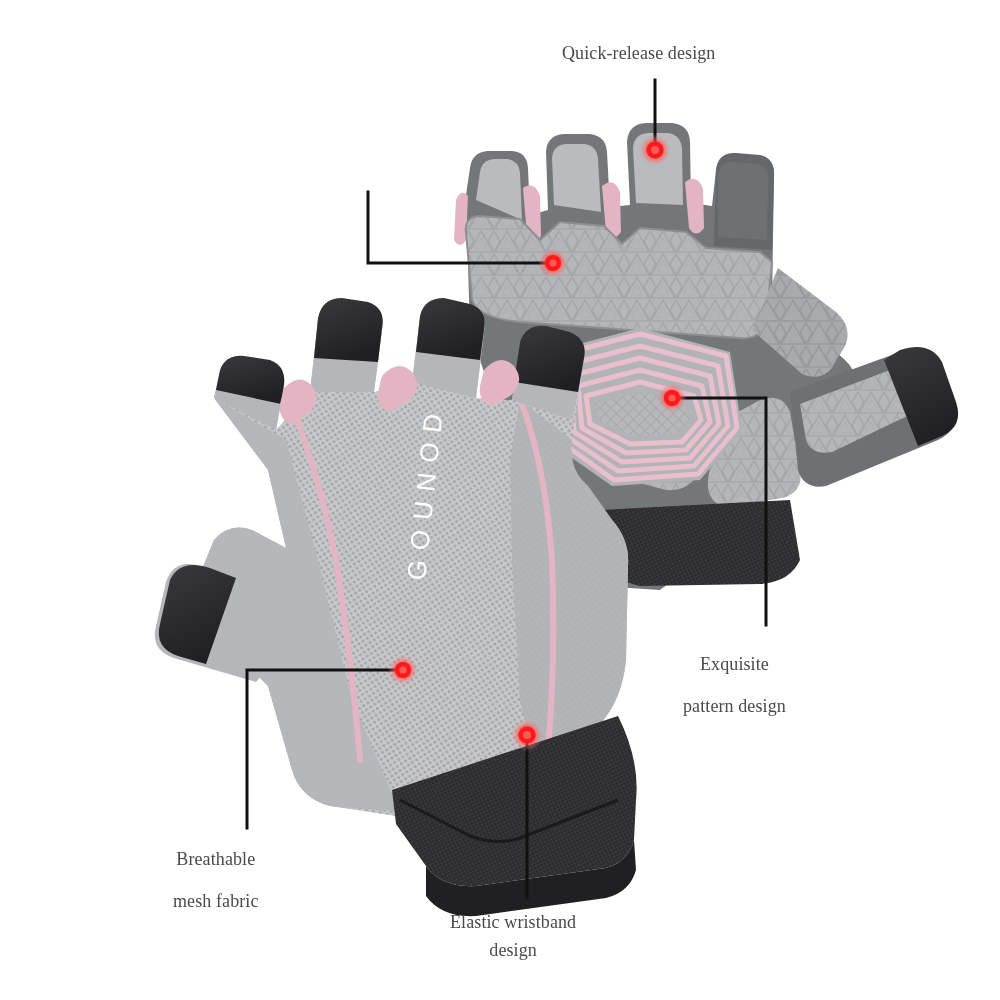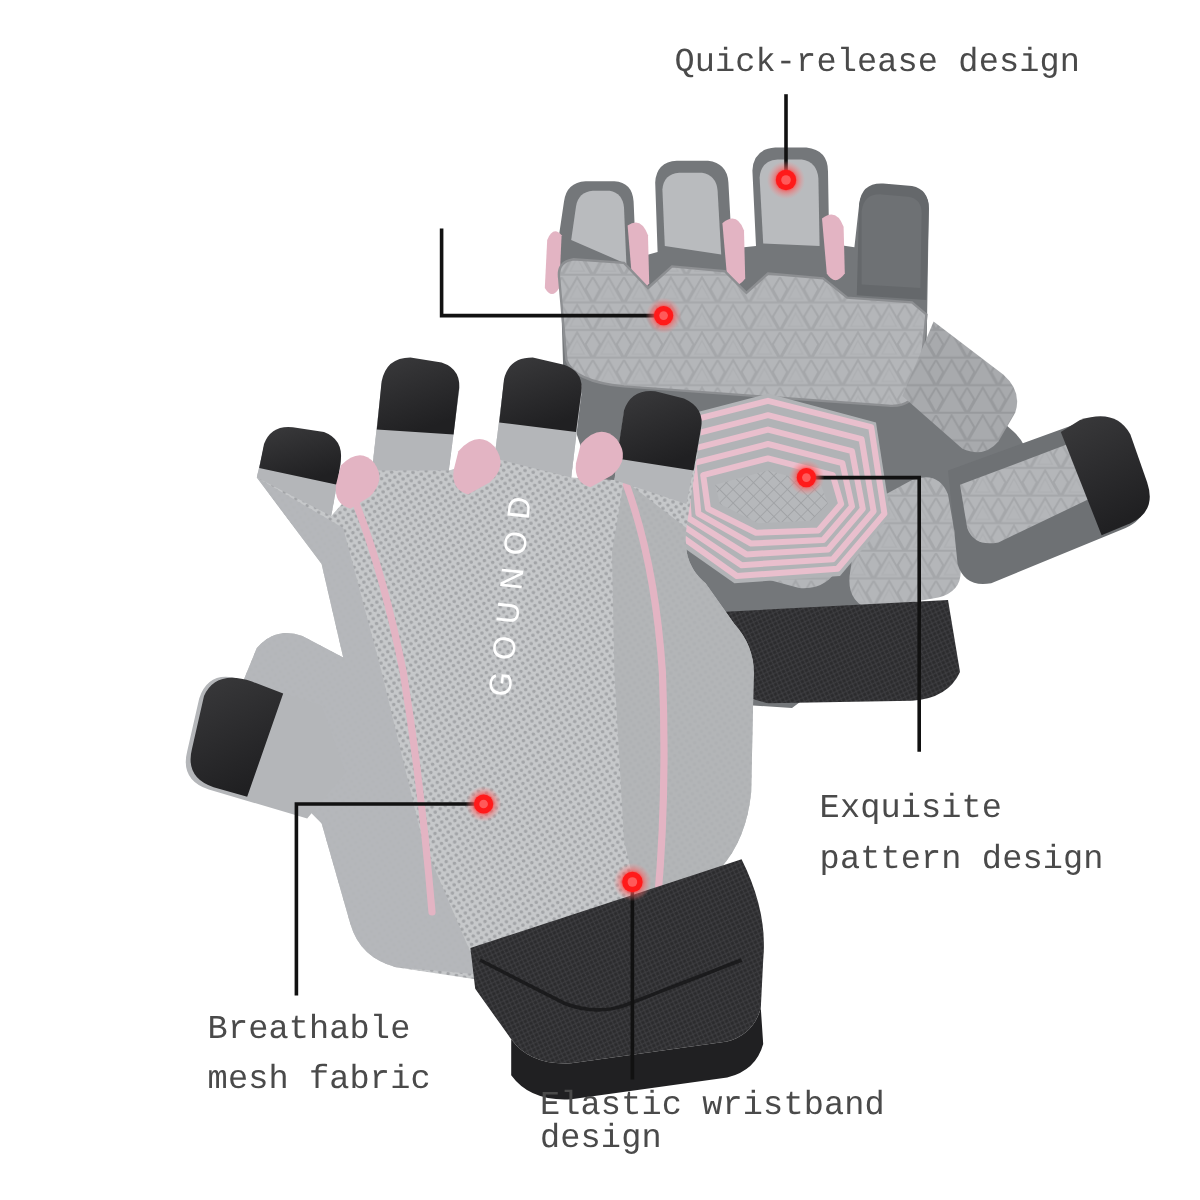--- a/index.html
+++ b/index.html
@@ -17,25 +17,26 @@
   }
   #art {
     position: absolute;
     left: 0; top: 0;
     width: 1000px;
     height: 1000px;
   }
   .callout {
     position: absolute;
     color: #4a4a4a;
-    font-family: Liberation Mono, monospace;
-    font-size: 28px;
+    font-family: Liberation Serif, serif;
+    font-size: 18px;
     line-height: 30px;
     white-space: pre-line;
     letter-spacing: 0.1px;
+    text-align: center;
   }
   .callout.loose { line-height: 42px; }
   .callout.tight { line-height: 28px; }
   #label-quick-release  { left: 562px; top: 38px;  }
   #label-palm-pad       { left: 243px; top: 100px; }
   #label-pattern        { left: 683px; top: 643px; }
   #label-mesh           { left: 173px; top: 838px; }
   #label-wristband      { left: 450px; top: 908px; }
 </style>
 </head>
@@ -233,21 +234,21 @@
         <circle cx="527" cy="735" r="16" fill="url(#dotGlow)"></circle>
         <circle cx="527" cy="735" r="8.5" fill="#ff1a1a"></circle>
         <circle cx="527" cy="735" r="4" fill="#ff5a5a"></circle>
       </g>
     </g>
   </svg>
 
   <div class="callout" id="label-quick-release" style="color: rgb(74, 74, 74);">Quick-release design</div>
 
 
-  <div class="callout loose" id="label-pattern" style="color: rgb(74, 74, 74); margin-top: 11px;">Exquisite
+  <div class="callout loose" id="label-pattern" style="color: rgb(74, 74, 74);">Exquisite
 pattern design</div>
 
   <div class="callout tight" id="label-wristband" style="color: rgb(74, 74, 74);">Elastic wristband
 design</div>
 
   <div class="callout loose" id="label-mesh" style="color: rgb(74, 74, 74);">Breathable
 mesh fabric</div>
 
 </div>
 

